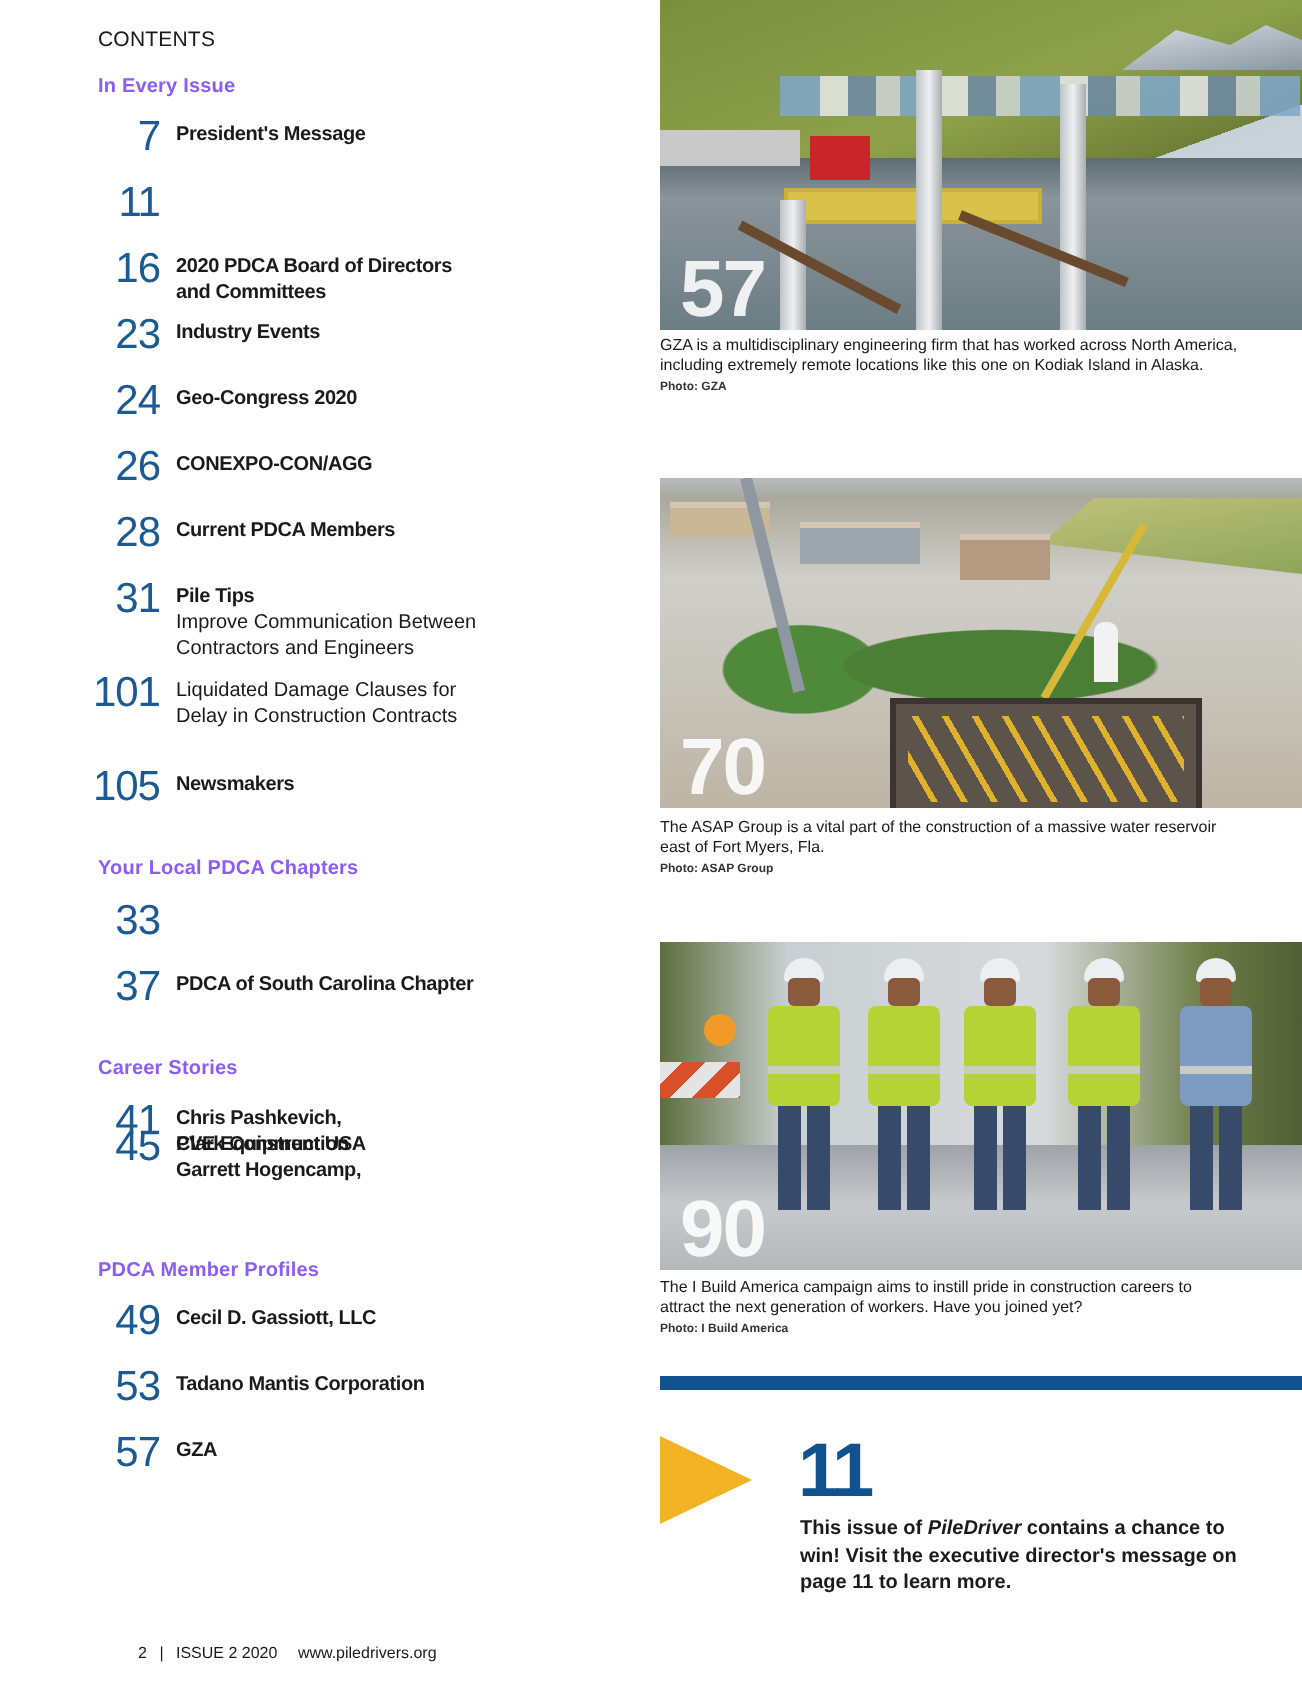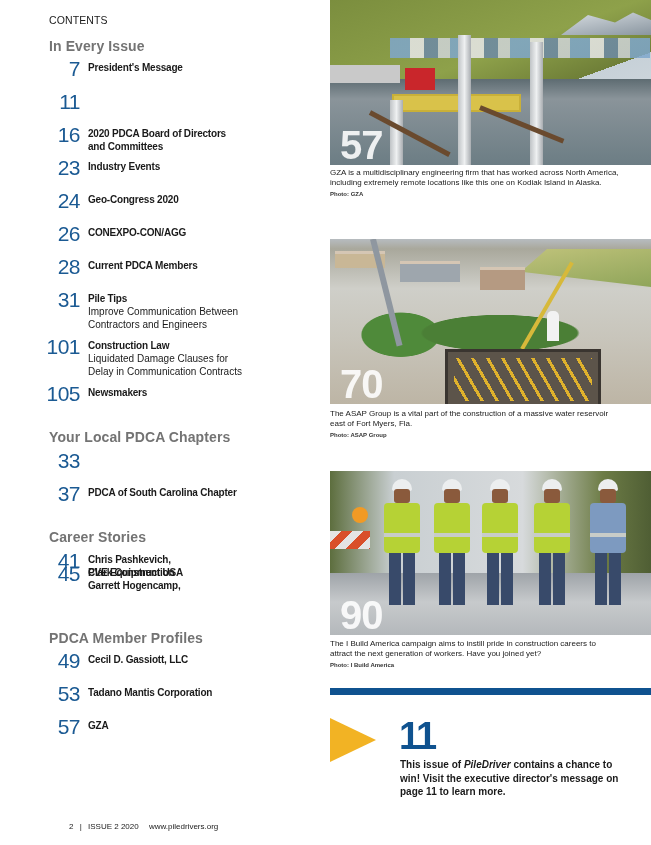--- a/index.html
+++ b/index.html
@@ -1,20 +1,20 @@
 <!DOCTYPE html>
 <html><head>
 <meta charset="utf-8">
 <style>
   html, body { margin: 0; padding: 0; background: #ffffff; }
   body { width: 651px; height: 845px; position: relative; overflow: hidden; font-family: "Liberation Sans", sans-serif; color: #1a1a1a; }
 
   .contents-label { position: absolute; left: 49px; top: 14px; font-size: 10.5px; letter-spacing: 0.1px; color: #1a1a1a; }
 
-  .section-title { position: absolute; left: 49px; font-size: 14px; font-weight: bold; color: #737373; letter-spacing: 0.1px; }
+  .section-title { position: absolute; left: 49px; font-size: 10px; font-weight: bold; color: #8b5cf6; letter-spacing: 0.1px; }
 
   .toc-item { position: absolute; left: 40px; width: 270px; height: 34px; }
   .toc-num { position: absolute; right: 230px; top: -3px; font-size: 21px; color: #1b5a93; line-height: 22px; text-align: right; letter-spacing: -0.5px; }
   .toc-text { position: absolute; left: 48px; top: 0; width: 222px; font-size: 10px; line-height: 13px; }
   .toc-title { font-weight: bold; color: #1a1a1a; display: block; letter-spacing: -0.2px; }
   .toc-sub { color: #1a1a1a; display: block; }
 
   .footer { position: absolute; left: 49px; top: 822px; font-size: 8px; color: #1a1a1a; margin-left: 20px; }
   .footer span { margin-right: 4px; }
 
@@ -124,23 +124,22 @@
   <span class="toc-num">31</span>
   <div class="toc-text">
     <span class="toc-title">Pile Tips</span>
     <span class="toc-sub">Improve Communication Between</span>
     <span class="toc-sub">Contractors and Engineers</span>
   </div>
 </div>
 <div class="toc-item" style="top:339px; height:44px">
   <span class="toc-num">101</span>
   <div class="toc-text">
-    <span class="toc-title">Construction Law</span>
     <span class="toc-sub">Liquidated Damage Clauses for</span>
-    <span class="toc-sub">Delay in Communication Contracts</span>
+    <span class="toc-sub">Delay in Construction Contracts</span>
   </div>
 </div>
 <div class="toc-item" style="top:386px">
   <span class="toc-num">105</span>
   <div class="toc-text">
       <span class="toc-title">Newsmakers</span>
     </div>
 </div>
 
 <div class="section-title" style="top:429px">Your Local PDCA Chapters</div>

